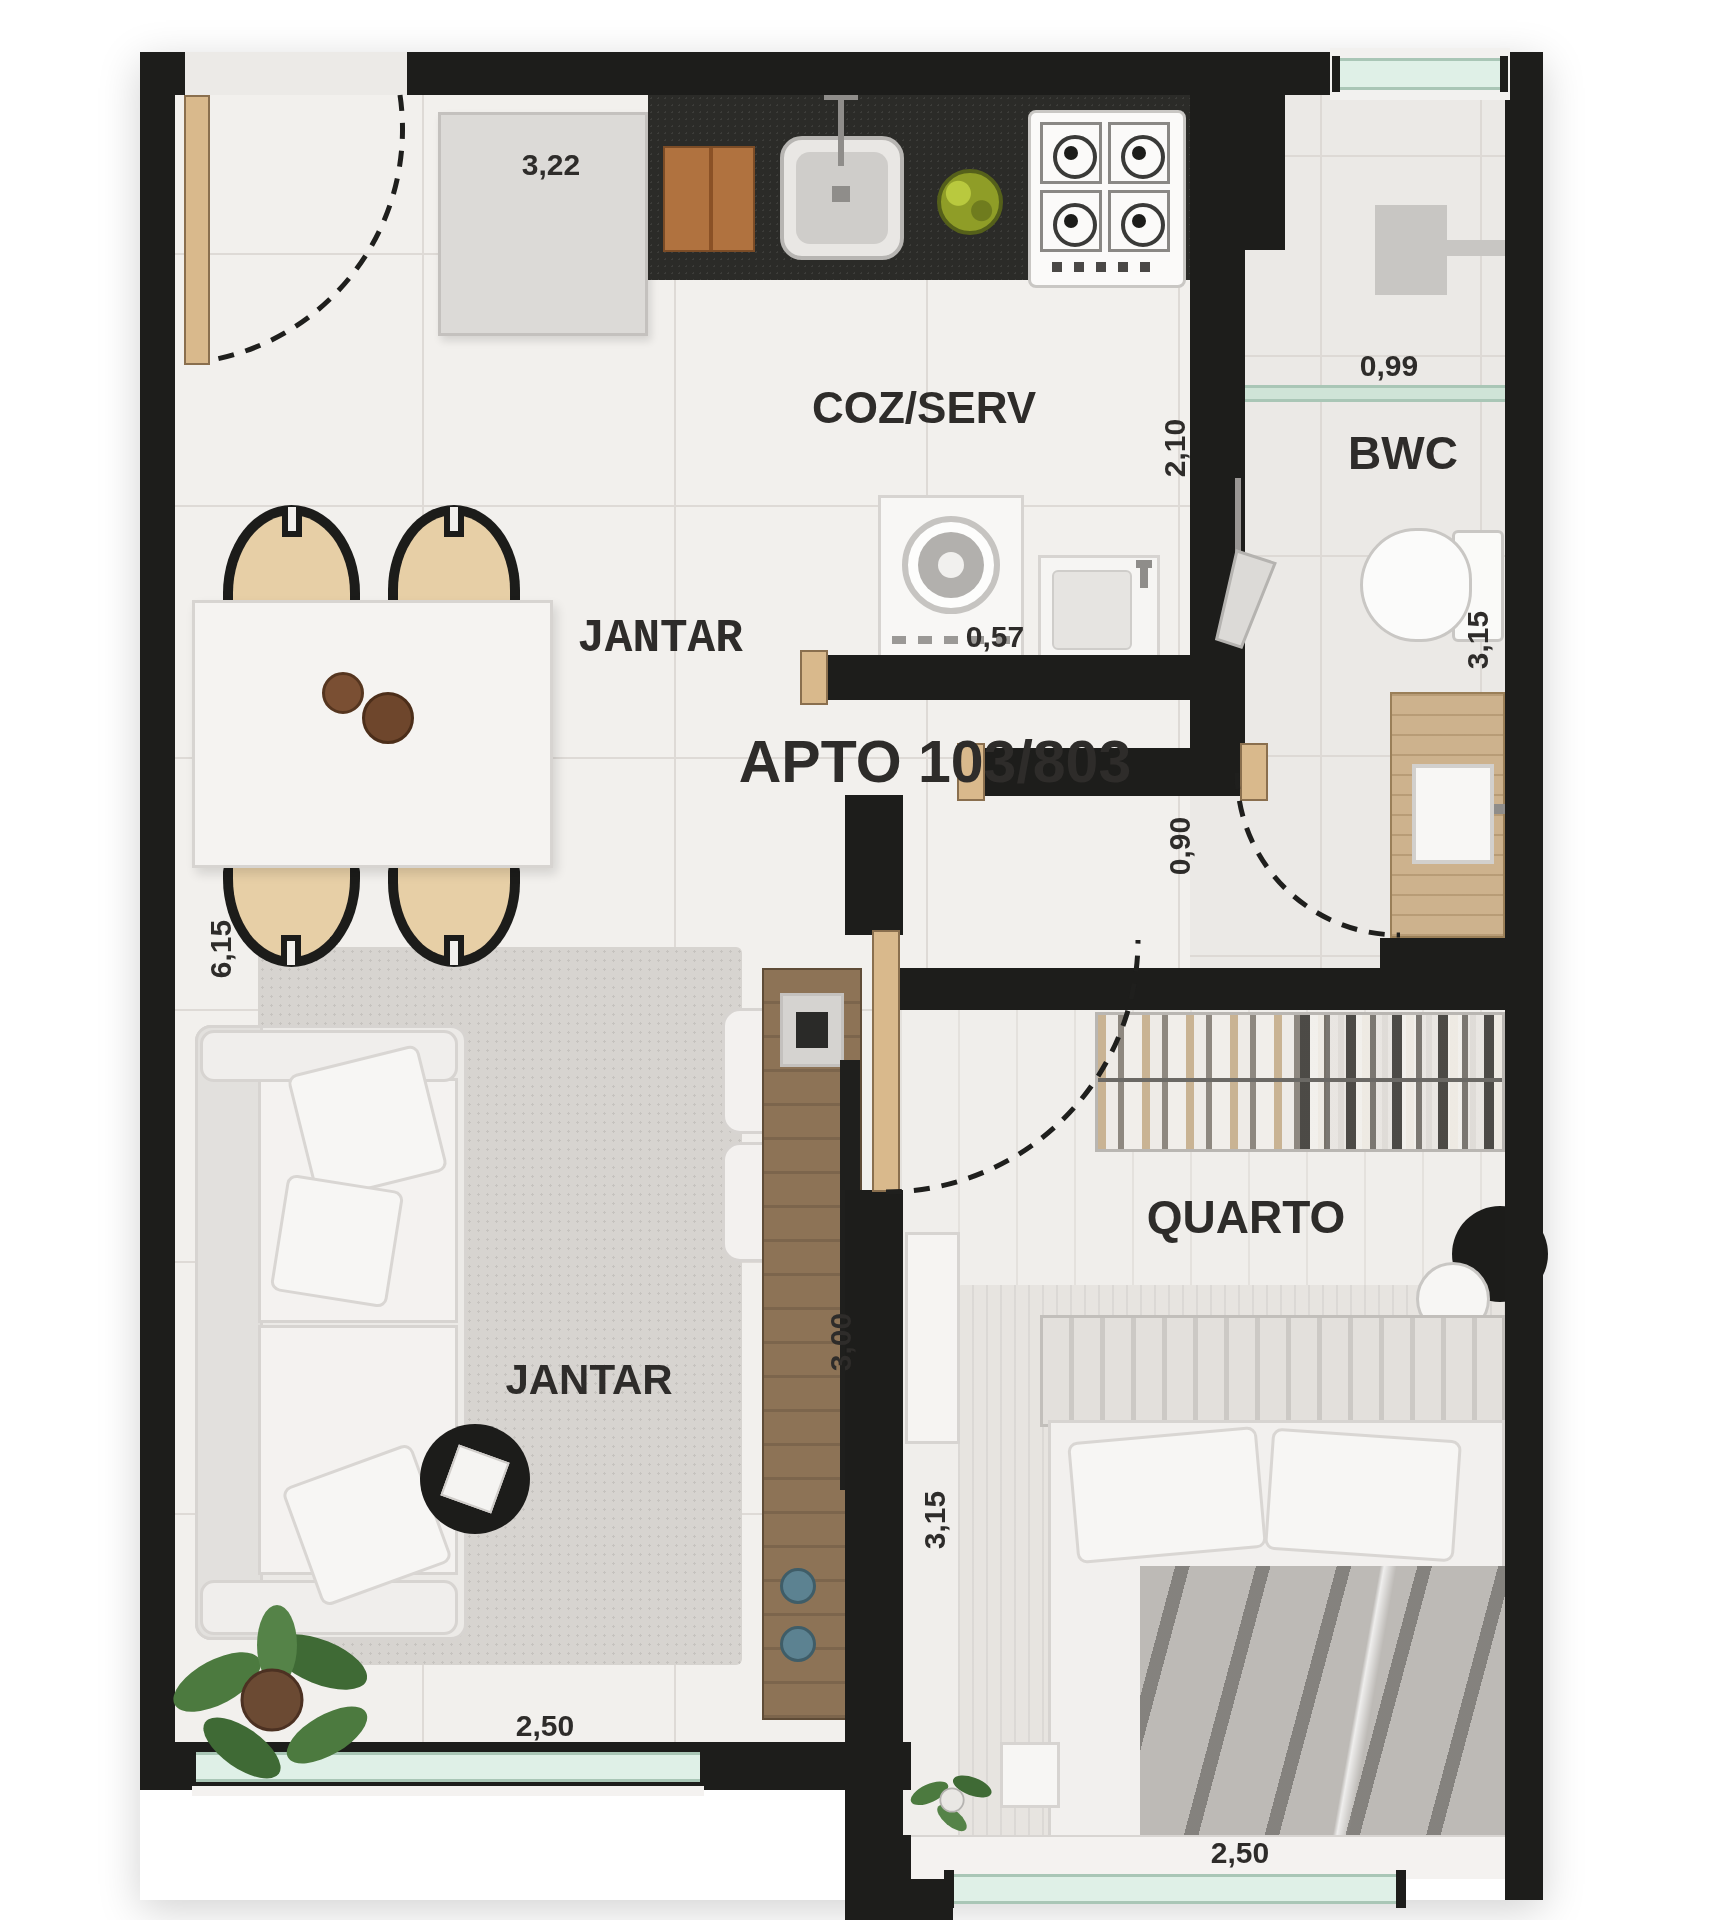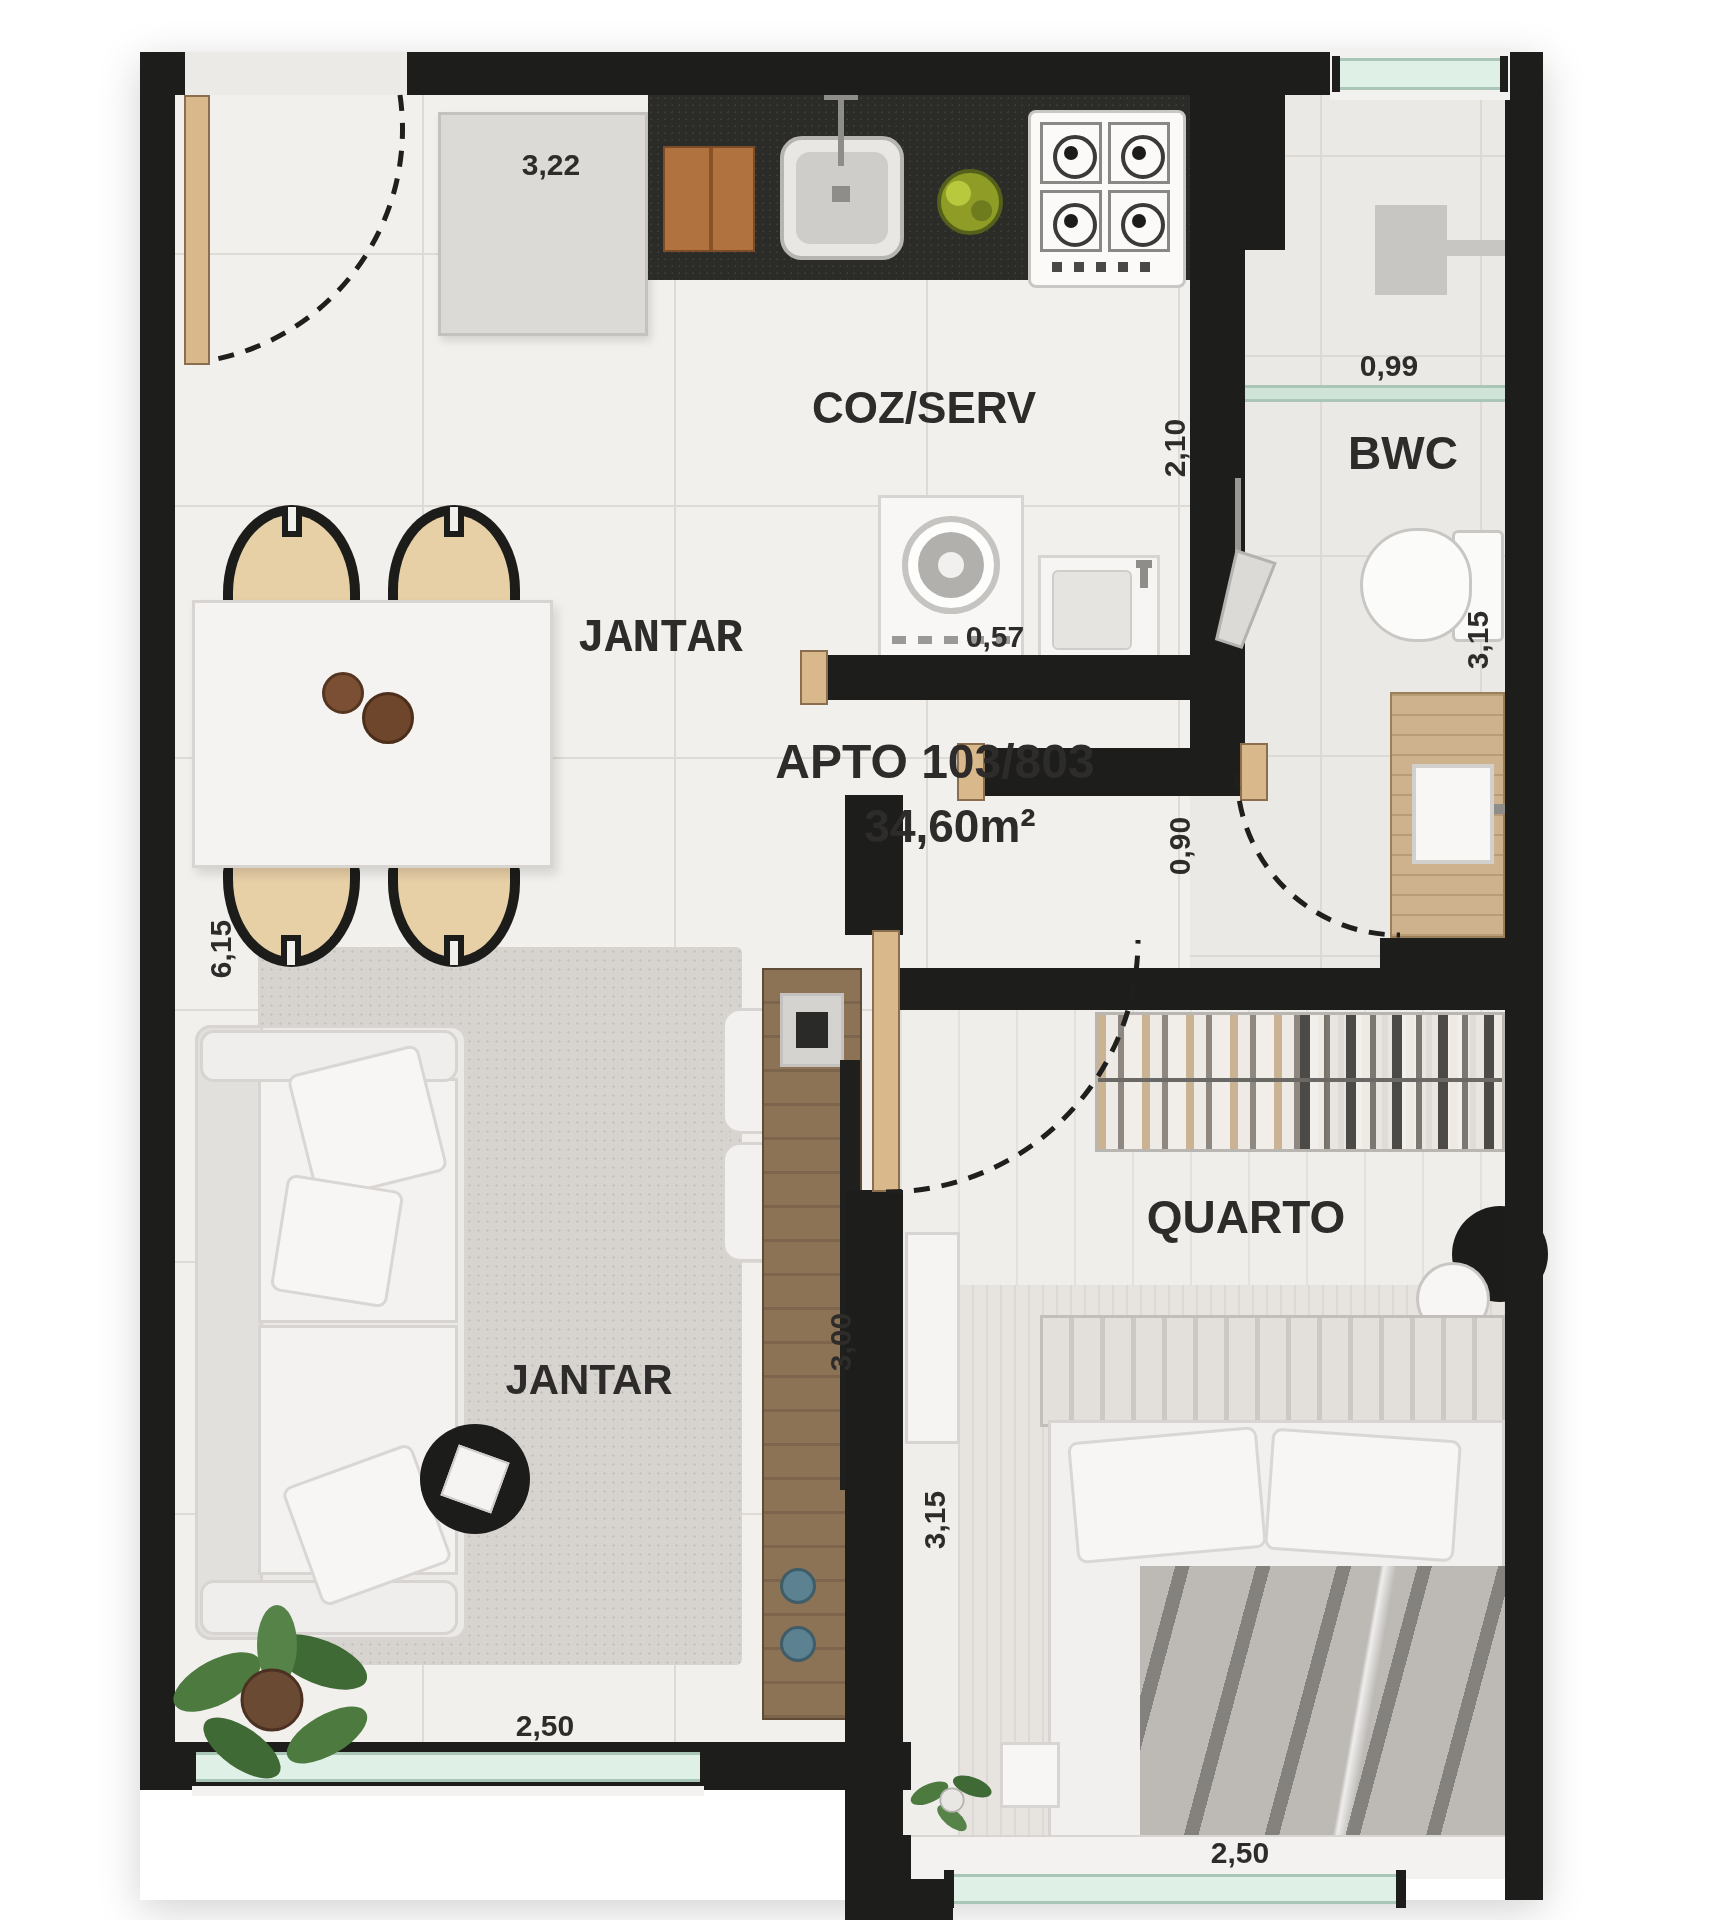--- a/index.html
+++ b/index.html
@@ -16,21 +16,21 @@
   .floor-bed{left:900px;top:1008px;width:605px;height:840px;background:#f0eeeb;
     background-image:repeating-linear-gradient(90deg,#e4e1dd 0 2px,transparent 2px 58px);}
   
   .wall{position:absolute;background:#1d1d1b;}
   .wood{position:absolute;background:#d9b98c;border:2px solid #8a6f4e;box-sizing:border-box;}
   .glass{position:absolute;background:#dff0e7;border-top:3px solid #a9c6b6;border-bottom:3px solid #a9c6b6;box-sizing:border-box;}
   .tick{position:absolute;background:#1d1d1b;}
   
   .lbl{position:absolute;display:flex;align-items:center;justify-content:center;
        font-weight:700;color:#2e2c2a;white-space:nowrap;line-height:1;}
-  .s30{font-size:30px;} .s42{font-size:42px;} .s44{font-size:44px;} .s46{font-size:46px;} .s58{font-size:48px;text-align:center;}
+  .s30{font-size:30px;} .s42{font-size:42px;} .s44{font-size:44px;} .s46{font-size:46px;} .s58{font-size:59px;text-align:center;}
   .v{transform:rotate(-90deg);}
   
   .white-box{position:absolute;background:#f3f1ef;border:3px solid #d7d4d1;box-sizing:border-box;}
   .gray-box{position:absolute;background:#dcdad7;border:3px solid #c4c1be;box-sizing:border-box;}
   .rug{position:absolute;background:#d7d4d0;border-radius:6px;
     background-image:radial-gradient(#c6c3bf 1.3px,transparent 1.3px);background-size:9px 9px;}
   .rug-bed{position:absolute;background:#e7e4e0;border-radius:4px;
     background-image:repeating-linear-gradient(90deg,rgba(0,0,0,0.05) 0 2px,transparent 2px 14px);}
   .counter{position:absolute;background:#2b2b28;
     background-image:radial-gradient(rgba(255,255,255,0.08) 1px,transparent 1px);background-size:7px 7px;}
@@ -270,15 +270,14 @@
   <div class="lbl s30" style="left:485px;top:1711px;width:120px;height:30px;">2,50</div>
   <div class="lbl s30" style="left:1180px;top:1838px;width:120px;height:30px;">2,50</div>
 
   <div class="lbl s44" style="left:764px;top:386px;width:320px;height:44px;">COZ/SERV</div>
   <div class="lbl s46" style="left:1323px;top:430px;width:160px;height:46px;">BWC</div>
   <div class="lbl s46" style="left:550px;top:616px;width:220px;height:46px;font-family:Liberation Mono, monospace;">JANTAR</div>
   <div class="lbl s42" style="left:509px;top:1358px;width:160px;height:44px;">JANTAR</div>
   <div class="lbl s46" style="left:1116px;top:1194px;width:260px;height:46px;">QUARTO</div>
 
   <div class="lbl s58" style="left:705px;top:732px;width:460px;height:60px;">APTO 103/803</div>
-  <div class="lbl s46" style="left:810px;top:802px;width:280px;height:48px;">34,60m²</div>
 
 </div>
 
 </body></html>

